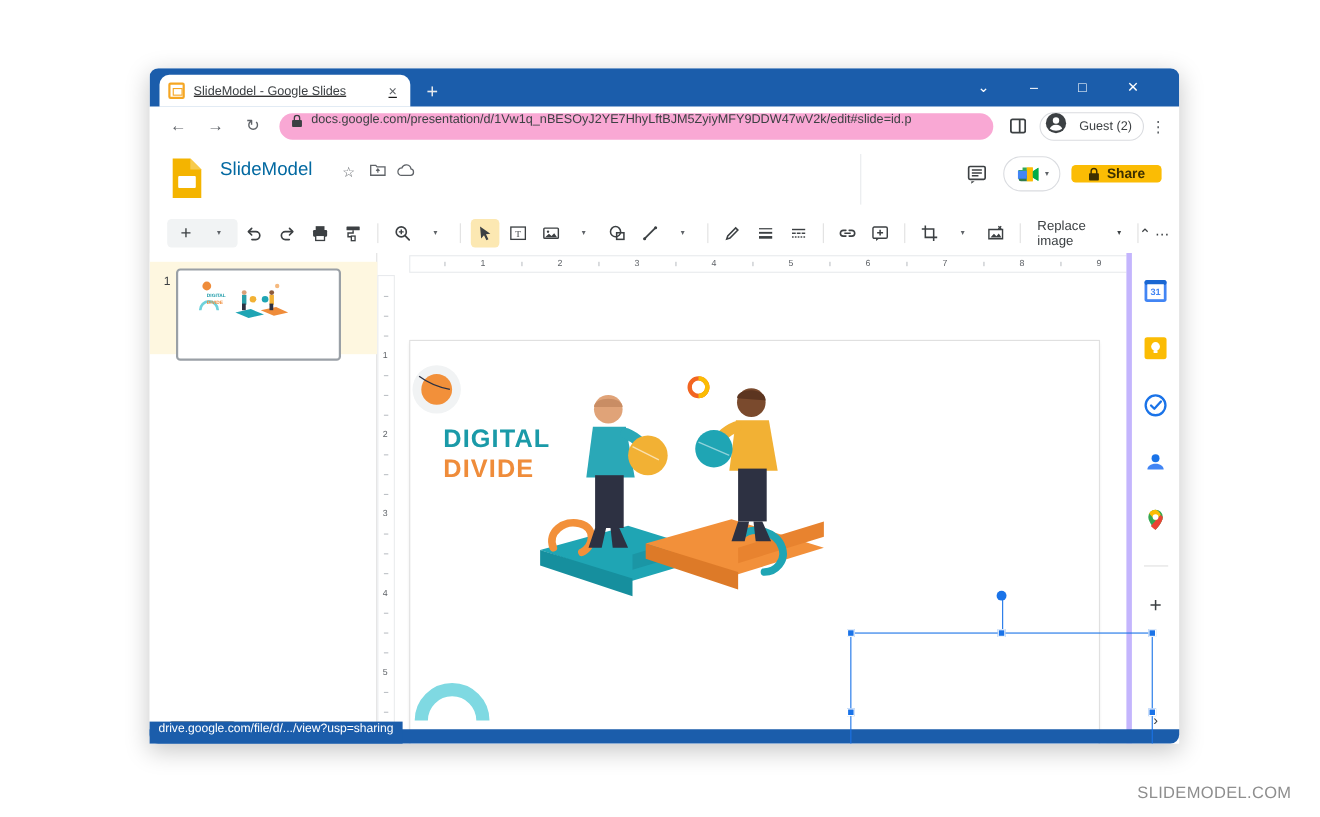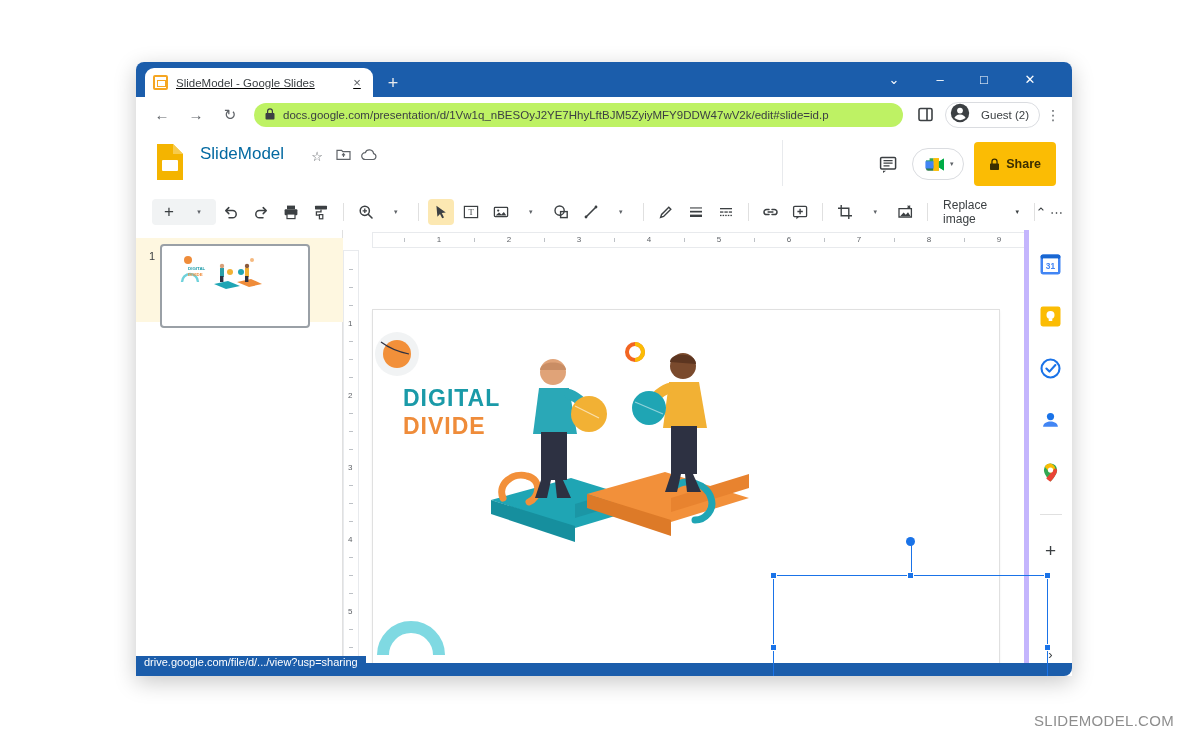--- a/index.html
+++ b/index.html
@@ -88,23 +88,23 @@
   .nav-btn {
     width: 28px; height: 28px; margin-left: 6px;
     color: #5f6368; font-size: 15px;
     line-height: 28px; text-align: center;
     flex: 0 0 auto;
   }
   #nav-back { margin-left: 12px; }
   #omnibox {
     flex: 1 1 auto;
     height: 24px; margin: 0 10px 0 10px;
-    background: #bef264;
+    background: #f9a8d4;
     border-radius: 12px;
-    display: flex; align-items: center;
+    display: flex; 
     padding: 0 11px;
     overflow: hidden;
   }
   #omnibox-lock { flex: 0 0 auto; margin-right: 8px; }
   #omnibox-url {
     font-size: 11.5px; color: #3c4043;
     white-space: nowrap; overflow: hidden;
   }
   #side-panel-btn {
     width: 24px; height: 24px; flex: 0 0 auto;
@@ -175,21 +175,21 @@
     font-size: 12.5px; color: #3c4043;
   }
   #slideshow-caret {
     height: 32px; width: 24px;
     border: 1px solid #dadce0; border-left: none;
     border-radius: 0 4px 4px 0;
     display: flex; align-items: center; justify-content: center;
     font-size: 8px; color: #3c4043;
   }
   #share-btn {
-    height: 44px; border-radius: 4px;
+    height: 16px; border-radius: 4px;
     display: flex; align-items: center; gap: 6px;
     padding: 0 15px;
     font-size: 12.5px; font-weight: bold; color: #3c2f00;
   }
   #header-divider {
     position: absolute; left: 646px; top: 8px;
     width: 1px; height: 46px; background: #e8eaed;
   }
 
   

